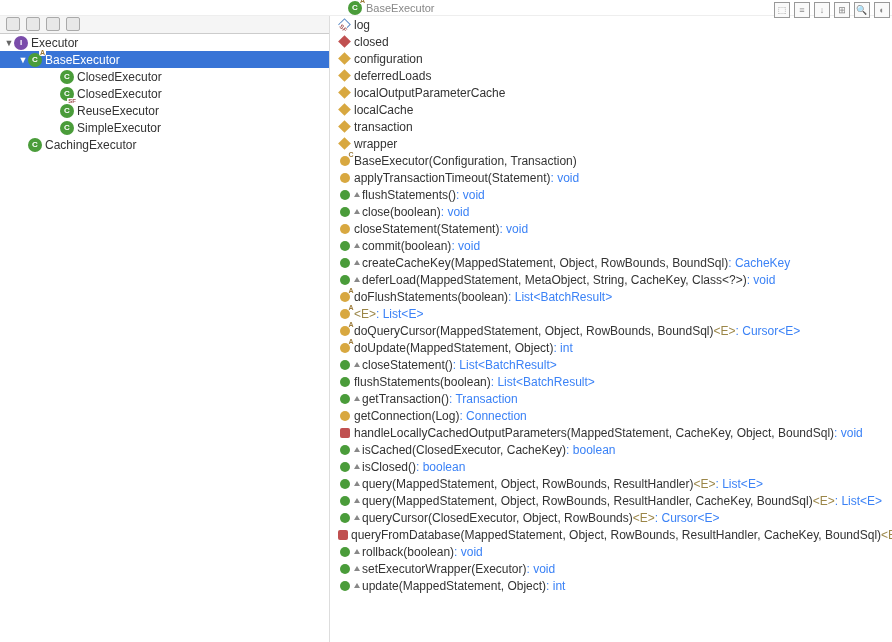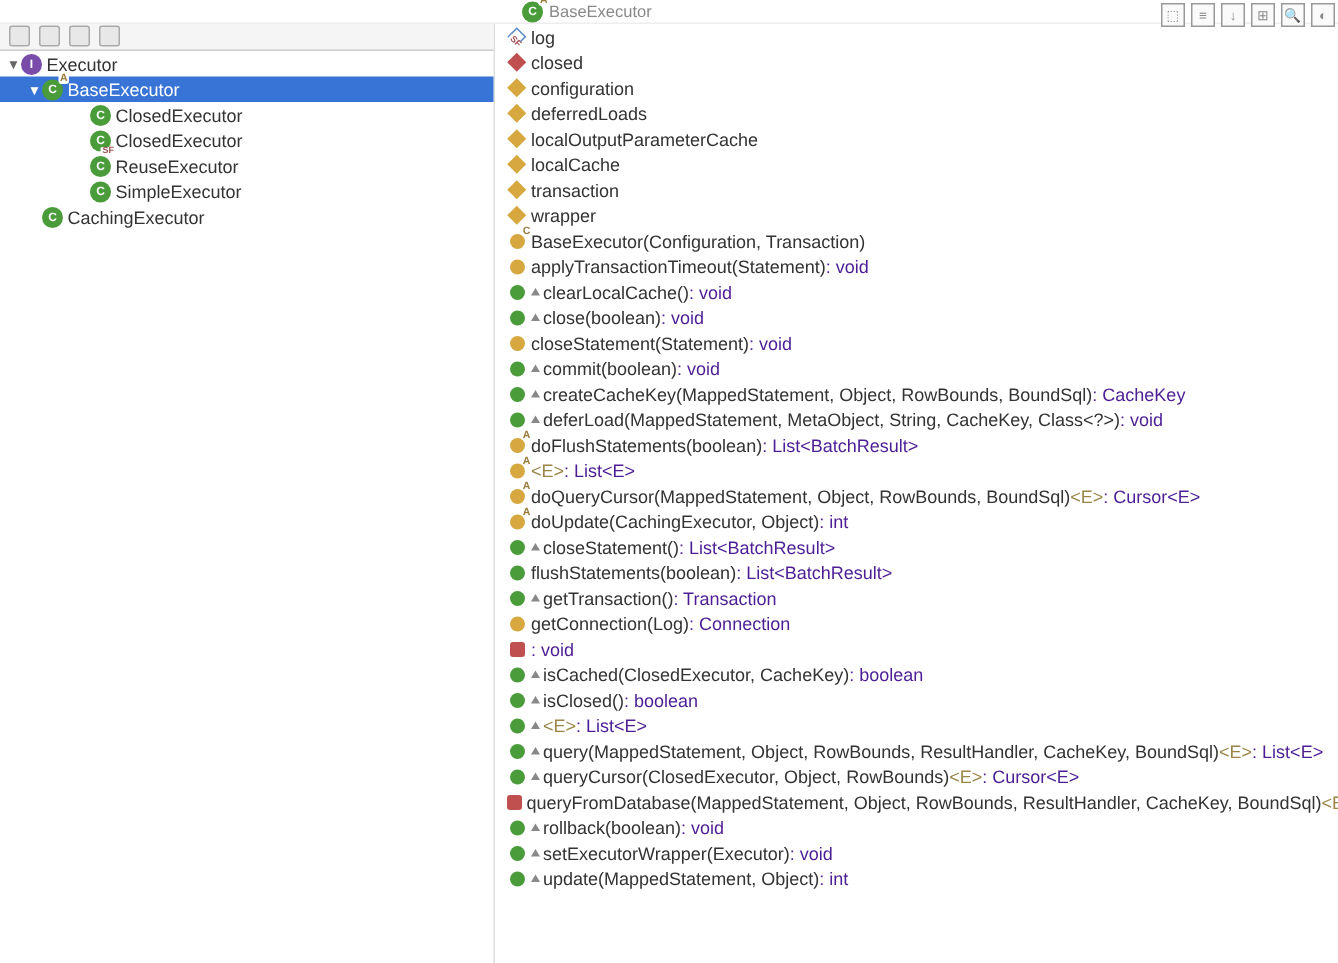--- a/index.html
+++ b/index.html
@@ -22,21 +22,21 @@
 .icon-field.private { background: #c05050; }
 .icon-field.static { border: 1px solid #5a8ac6; background: #fff; }
 .icon-method { width: 10px; height: 10px; border-radius: 50%; }
 .icon-method.public { background: #4a9c3a; }
 .icon-method.protected { background: #d8a840; }
 .icon-method.private { background: #c05050; border-radius: 2px; }
 .icon-method.constructor::after { content:"C"; position:absolute; top:-5px; right:-4px; font-size:7px; color:#9b7a3a; }
 .icon-method.abstract::after { content:"A"; position:absolute; top:-5px; right:-4px; font-size:7px; color:#9b7a3a; }
 .icon-badge { position:absolute; bottom:-3px; right:-3px; font-size:6px; background:#fff; border-radius:1px; padding:0 1px; color:#a05050; }
 .label { white-space: nowrap; }
-.ret-type { color: #4c1d95; }
+.ret-type { color: #3b82f6; }
 .generic { color: #9b8648; }
 .header-class { height: 16px; padding-left: 348px; font-size: 11px; color: #888; border-bottom: 1px solid #eee; display:flex; align-items:center;}
 .right-toolbar { position:absolute; top:0; right:0; display:flex; gap:4px; padding:2px;}
 .right-toolbar .tbtn{width:16px;height:16px;border:1px solid #999;background:#fafafa;font-size:9px;display:flex;align-items:center;justify-content:center;}
 .indent-0 { padding-left: 4px; }
 .indent-1 { padding-left: 18px; }
 .indent-3 { padding-left: 50px; }
 .member-row { display:flex; align-items:center; height:17px; padding-left: 8px; white-space:nowrap;}
 .member-row .icon-wrap { width:16px; display:inline-flex; align-items:center; justify-content:center; position:relative;}
 .tri { width:0;height:0;border-left:3px solid transparent;border-right:3px solid transparent;border-bottom:5px solid #888;margin-right:2px;}
@@ -166,21 +166,21 @@
             <span class="icon icon-method protected"></span>
           </span>
           <span class="label">applyTransactionTimeout(Statement)</span>
           <span class="ret-type"> : void</span>
         </div>
         <div class="member-row">
           <span class="icon-wrap">
             <span class="icon icon-method public"></span>
           </span>
           <span class="tri"></span>
-          <span class="label">clearLocalCache()</span>
+          <span class="label">flushStatements()</span>
           <span class="ret-type"> : void</span>
         </div>
         <div class="member-row">
           <span class="icon-wrap">
             <span class="icon icon-method public"></span>
           </span>
           <span class="tri"></span>
           <span class="label">close(boolean)</span>
           <span class="ret-type"> : void</span>
         </div>
@@ -234,21 +234,21 @@
             <span class="icon icon-method protected abstract"></span>
           </span>
           <span class="label">doQueryCursor(MappedStatement, Object, RowBounds, BoundSql)</span>
           <span class="generic"> &lt;E&gt; </span>
           <span class="ret-type"> : Cursor&lt;E&gt;</span>
         </div>
         <div class="member-row">
           <span class="icon-wrap">
             <span class="icon icon-method protected abstract"></span>
           </span>
-          <span class="label">doUpdate(CachingExecutor, Object)</span>
+          <span class="label">doUpdate(MappedStatement, Object)</span>
           <span class="ret-type"> : int</span>
         </div>
         <div class="member-row">
           <span class="icon-wrap">
             <span class="icon icon-method public"></span>
           </span>
           <span class="tri"></span>
           <span class="label">closeStatement()</span>
           <span class="ret-type"> : List&lt;BatchResult&gt;</span>
         </div>
@@ -271,20 +271,21 @@
           <span class="icon-wrap">
             <span class="icon icon-method protected"></span>
           </span>
           <span class="label">getConnection(Log)</span>
           <span class="ret-type"> : Connection</span>
         </div>
         <div class="member-row">
           <span class="icon-wrap">
             <span class="icon icon-method private"></span>
           </span>
+          <span class="label">handleLocallyCachedOutputParameters(MappedStatement, CacheKey, Object, BoundSql)</span>
           <span class="ret-type"> : void</span>
         </div>
         <div class="member-row">
           <span class="icon-wrap">
             <span class="icon icon-method public"></span>
           </span>
           <span class="tri"></span>
           <span class="label">isCached(ClosedExecutor, CacheKey)</span>
           <span class="ret-type"> : boolean</span>
         </div>
@@ -294,20 +295,21 @@
           </span>
           <span class="tri"></span>
           <span class="label">isClosed()</span>
           <span class="ret-type"> : boolean</span>
         </div>
         <div class="member-row">
           <span class="icon-wrap">
             <span class="icon icon-method public"></span>
           </span>
           <span class="tri"></span>
+          <span class="label">query(MappedStatement, Object, RowBounds, ResultHandler)</span>
           <span class="generic"> &lt;E&gt; </span>
           <span class="ret-type"> : List&lt;E&gt;</span>
         </div>
         <div class="member-row">
           <span class="icon-wrap">
             <span class="icon icon-method public"></span>
           </span>
           <span class="tri"></span>
           <span class="label">query(MappedStatement, Object, RowBounds, ResultHandler, CacheKey, BoundSql)</span>
           <span class="generic"> &lt;E&gt; </span>

